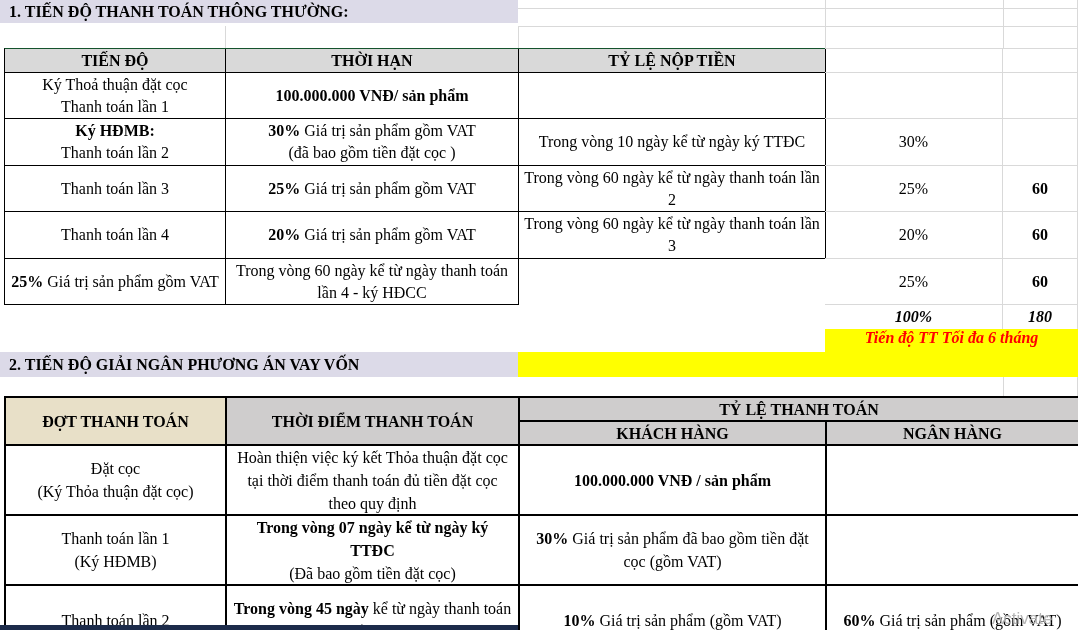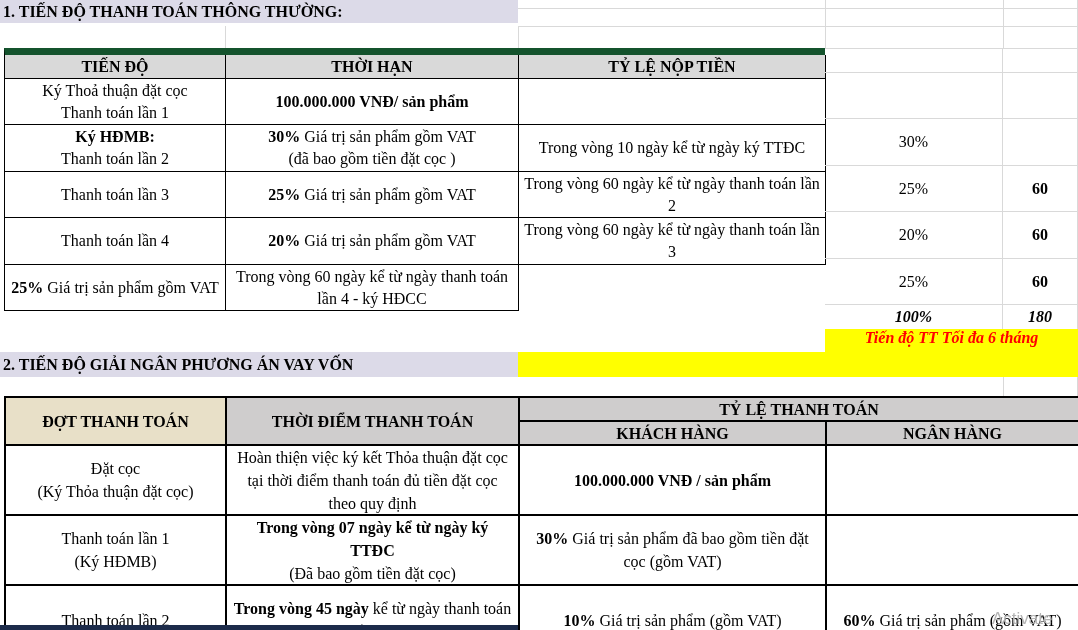--- a/index.html
+++ b/index.html
@@ -2,29 +2,29 @@
 <html><head>
 <meta charset="utf-8">
 <style>
   html,body{margin:0;padding:0;}
   .page{position:relative;width:1078px;height:630px;background:#fff;overflow:hidden;
         font-family:"Liberation Serif","DejaVu Serif",serif;color:#000;}
   .abs{position:absolute;}
   .gl{position:absolute;background:#d9d9d9;}
   
   .band{position:absolute;display:flex;align-items:center;font-weight:bold;font-size:16px;
-        padding-left:3px;box-sizing:border-box;white-space:nowrap;}
+        padding-left:9px;box-sizing:border-box;white-space:nowrap;}
   .band1{left:0;top:4;width:518px;height:23px;background:#dcdae8;}
   .band2{left:0;top:352px;width:518px;height:25px;background:#dcdae8;}
   .band2y{left:518px;top:352px;width:560px;height:25px;background:#ffff00;}
   
   .t1{position:absolute;left:4px;top:48px;width:821px;display:grid;
       grid-template-columns:221px 293px 307px;
       grid-template-rows:24px 46px 47px 46px 47px 46px;
-      border-top:7px solid #14532d;border-left:1px solid #000;box-sizing:border-box;}
+      border-top:1px solid #14532d;border-left:1px solid #000;box-sizing:border-box;}
   .t1 .c{border-right:1px solid #000;border-bottom:1px solid #000;box-sizing:border-box;
          display:flex;flex-direction:column;justify-content:center;align-items:center;
          text-align:center;font-size:16px;line-height:22px;padding:0 4px;}
   .hdr1{background:#d9d9d9;font-weight:bold;}
   
   .sg{position:absolute;left:825px;top:48px;width:253px;display:grid;
       grid-template-columns:178px 75px;
       grid-template-rows:24px 46px 47px 46px 47px 46px 25px;
       border-top:1px solid #d9d9d9;box-sizing:border-box;}
   .sg .c{border-right:1px solid #d9d9d9;border-bottom:1px solid #d9d9d9;box-sizing:border-box;

